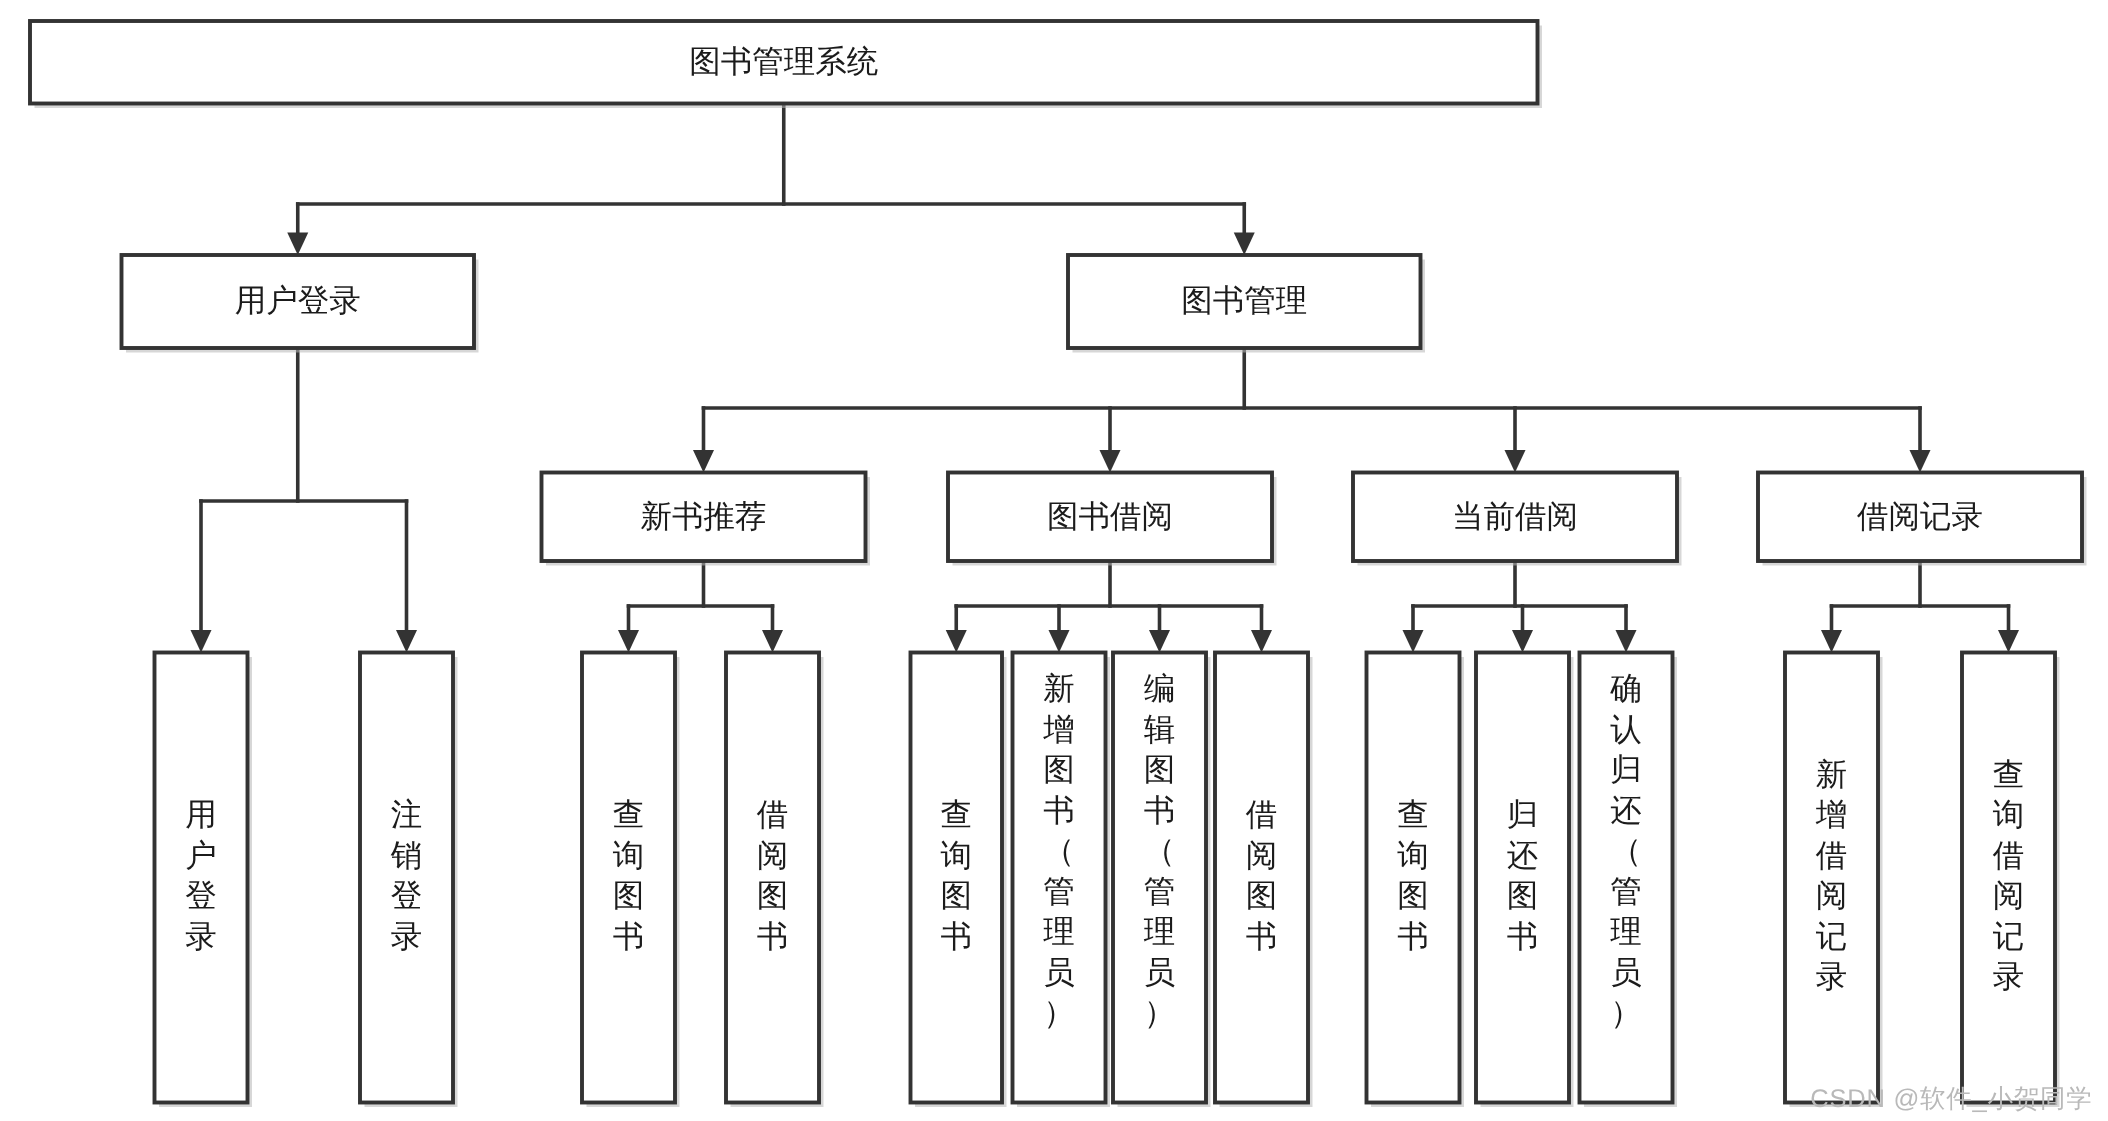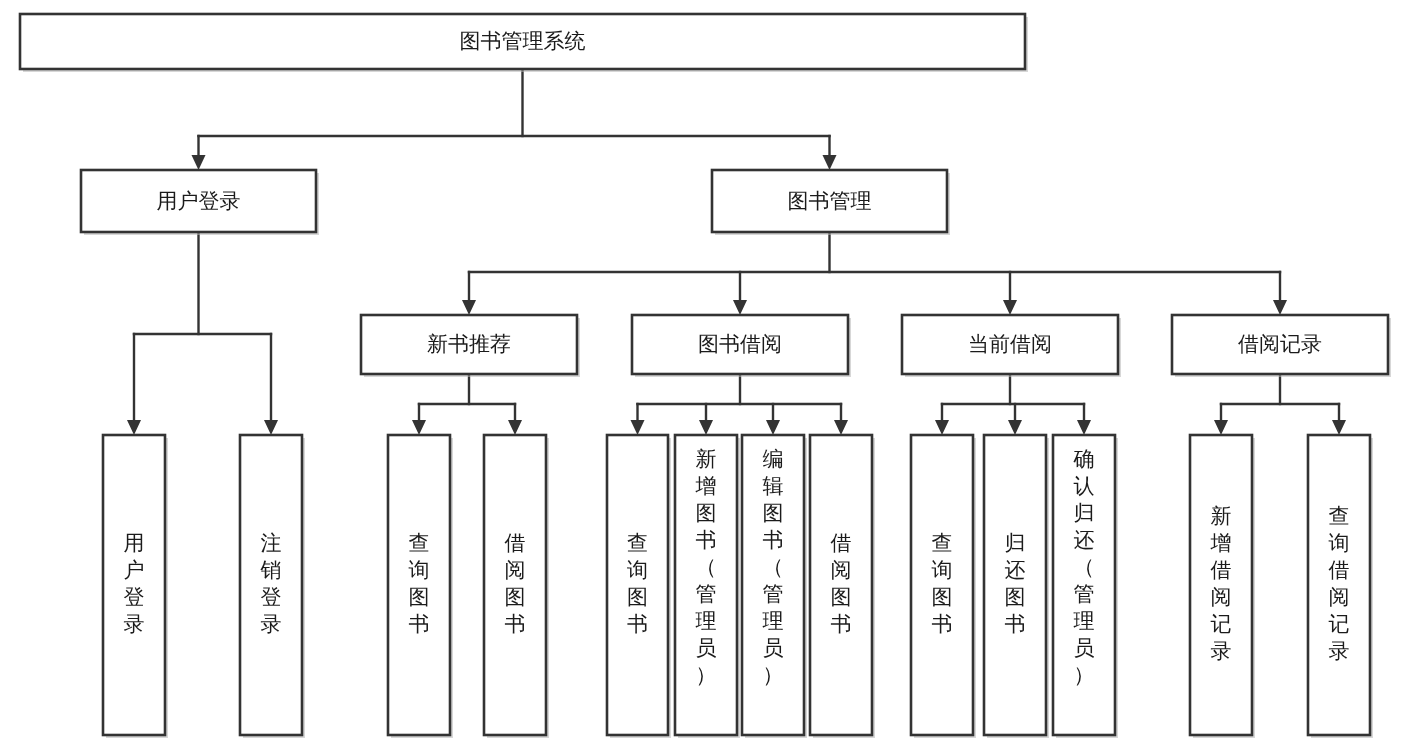--- a/index.html
+++ b/index.html
@@ -206,13 +206,14 @@
           <rect x="1190" y="435" width="62" height="300" class="node-box"></rect>
           <text x="1221" y="0" class="label-v" text-anchor="middle"><tspan x="1221" y="517.5" dominant-baseline="middle">新</tspan><tspan x="1221" y="544.5" dominant-baseline="middle">增</tspan><tspan x="1221" y="571.5" dominant-baseline="middle">借</tspan><tspan x="1221" y="598.5" dominant-baseline="middle">阅</tspan><tspan x="1221" y="625.5" dominant-baseline="middle">记</tspan><tspan x="1221" y="652.5" dominant-baseline="middle">录</tspan></text>
         </g>
         <g>
           <rect x="1311" y="438" width="62" height="300" class="node-shadow"></rect>
           <rect x="1308" y="435" width="62" height="300" class="node-box"></rect>
           <text x="1339" y="0" class="label-v" text-anchor="middle"><tspan x="1339" y="517.5" dominant-baseline="middle">查</tspan><tspan x="1339" y="544.5" dominant-baseline="middle">询</tspan><tspan x="1339" y="571.5" dominant-baseline="middle">借</tspan><tspan x="1339" y="598.5" dominant-baseline="middle">阅</tspan><tspan x="1339" y="625.5" dominant-baseline="middle">记</tspan><tspan x="1339" y="652.5" dominant-baseline="middle">录</tspan></text>
         </g>
       </g>
   </svg>
+  <div class="watermark">CSDN @软件_小贺同学</div>
 </div>
 
 </body></html>

